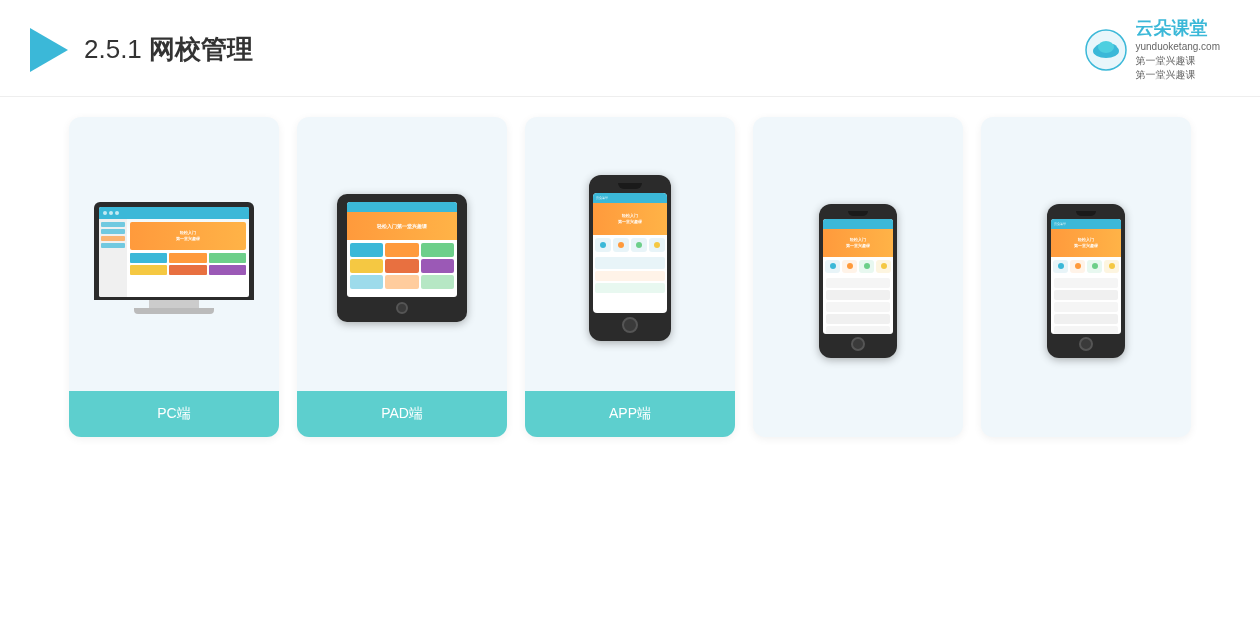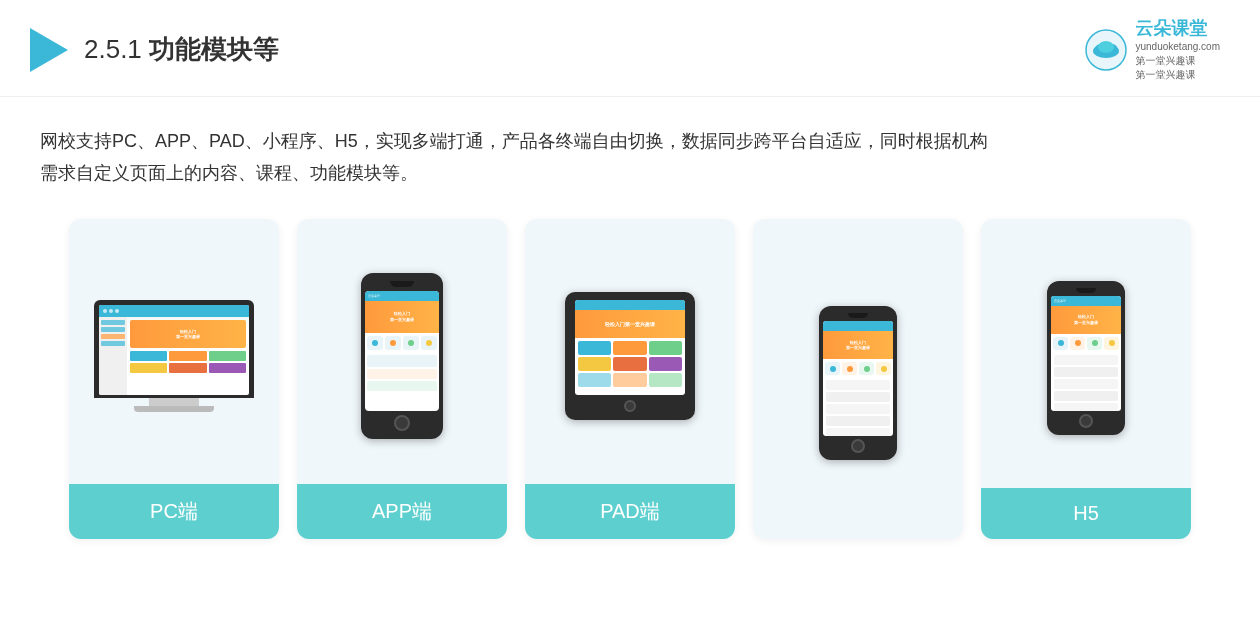--- a/index.html
+++ b/index.html
@@ -124,21 +124,21 @@
       justify-content: center;
       padding: 24px 16px 16px 16px;
       width: 100%;
     }
 
     .card-label {
       width: 100%;
       background: #5dcfce;
       color: #fff;
       text-align: center;
-      font-size: 20px;
+      font-size: 14px;
       padding: 14px 0;
       font-weight: 400;
     }
 
     
     .pc-mockup {
       width: 160px;
       position: relative;
     }
 
@@ -439,21 +439,21 @@
   </style>
 </head>
 <body>
 
 <div class="page-wrapper">
 
   <div class="header">
     <div class="header-left">
       <div class="logo-triangle"></div>
       <h1 class="header-title">
-        2.5.1 <strong>功能模块等</strong>
+        2.5.1 <strong>网校管理</strong>
       </h1>
     </div>
     <div class="header-right">
       <div class="brand-logo">
 
         <svg class="brand-icon" viewBox="0 0 42 42" xmlns="http://www.w3.org/2000/svg">
           <circle cx="21" cy="21" r="20" fill="#e8f6fb" stroke="#3bb8d8" stroke-width="1.5"></circle>
           <ellipse cx="21" cy="22" rx="13" ry="7" fill="#3bb8d8"></ellipse>
           <ellipse cx="16" cy="20" rx="6" ry="5" fill="#3bb8d8"></ellipse>
           <ellipse cx="27" cy="19" rx="5" ry="4" fill="#3bb8d8"></ellipse>
@@ -462,24 +462,20 @@
         <div class="brand-text">
           <span class="brand-name">云朵课堂</span>
           <span class="brand-sub">yunduoketang.com</span>
           <span class="brand-sub">第一堂兴趣课</span>
           <span class="brand-sub">第一堂兴趣课</span>
         </div>
       </div>
     </div>
   </div>
 
-  <div class="description">
-    <p>网校支持PC、APP、PAD、小程序、H5，实现多端打通，产品各终端自由切换，数据同步跨平台自适应，同时根据机构</p>
-    <p>需求自定义页面上的内容、课程、功能模块等。</p>
-  </div>
 
   <div class="cards-section">
 
     <div class="device-card">
       <div class="card-image-area">
         <div class="pc-mockup">
           <div class="pc-screen-outer">
             <div class="pc-screen-inner">
               <div class="pc-screen-content">
                 <div class="pc-top-bar">
@@ -513,59 +509,20 @@
           </div>
           <div class="pc-stand"></div>
           <div class="pc-base"></div>
         </div>
       </div>
       <div class="card-label">PC端</div>
     </div>
 
     <div class="device-card">
       <div class="card-image-area">
-        <div class="phone-mockup">
-          <div class="phone-outer">
-            <div class="phone-notch"></div>
-            <div class="phone-screen">
-              <div class="phone-top-bar">
-                <span style="font-size:3px; color:#fff;">云朵课堂</span>
-              </div>
-              <div class="phone-banner">
-                <div class="phone-banner-text">轻松入门<br>第一堂兴趣课</div>
-              </div>
-              <div class="phone-icons-row">
-                <div class="phone-icon-item">
-                    <div class="phone-icon-dot"></div>
-                  </div>
-                <div class="phone-icon-item">
-                    <div class="phone-icon-dot" style="background:#ff9a3c;"></div>
-                  </div>
-                <div class="phone-icon-item">
-                    <div class="phone-icon-dot" style="background:#6dcf8a;"></div>
-                  </div>
-                <div class="phone-icon-item">
-                    <div class="phone-icon-dot" style="background:#f5c842;"></div>
-                  </div>
-              </div>
-              <div class="phone-cards">
-                <div class="phone-card-item" style="background:#e8f4f8; height:12px;"></div>
-                <div class="phone-card-item" style="background:#fff3e8; height:10px;"></div>
-                <div class="phone-card-item" style="background:#e8f8f0; height:10px;"></div>
-              </div>
-            </div>
-            <div class="phone-home-btn"></div>
-          </div>
-        </div>
-      </div>
-      <div class="card-label">APP端</div>
-    </div>
-
-    <div class="device-card">
-      <div class="card-image-area">
         <div class="pad-mockup">
           <div class="pad-outer">
             <div class="pad-screen">
               <div class="pad-top-bar"></div>
               <div class="pad-banner">
                 <div class="pad-banner-text">轻松入门第一堂兴趣课</div>
               </div>
               <div class="pad-grid">
                 <div class="pad-grid-item" style="background:#3bb8d8;"></div>
                 <div class="pad-grid-item" style="background:#ff9a3c;"></div>
@@ -580,20 +537,59 @@
             </div>
             <div class="pad-home"></div>
           </div>
         </div>
       </div>
       <div class="card-label">PAD端</div>
     </div>
 
     <div class="device-card">
       <div class="card-image-area">
+        <div class="phone-mockup">
+          <div class="phone-outer">
+            <div class="phone-notch"></div>
+            <div class="phone-screen">
+              <div class="phone-top-bar">
+                <span style="font-size:3px; color:#fff;">云朵课堂</span>
+              </div>
+              <div class="phone-banner">
+                <div class="phone-banner-text">轻松入门<br>第一堂兴趣课</div>
+              </div>
+              <div class="phone-icons-row">
+                <div class="phone-icon-item">
+                    <div class="phone-icon-dot"></div>
+                  </div>
+                <div class="phone-icon-item">
+                    <div class="phone-icon-dot" style="background:#ff9a3c;"></div>
+                  </div>
+                <div class="phone-icon-item">
+                    <div class="phone-icon-dot" style="background:#6dcf8a;"></div>
+                  </div>
+                <div class="phone-icon-item">
+                    <div class="phone-icon-dot" style="background:#f5c842;"></div>
+                  </div>
+              </div>
+              <div class="phone-cards">
+                <div class="phone-card-item" style="background:#e8f4f8; height:12px;"></div>
+                <div class="phone-card-item" style="background:#fff3e8; height:10px;"></div>
+                <div class="phone-card-item" style="background:#e8f8f0; height:10px;"></div>
+              </div>
+            </div>
+            <div class="phone-home-btn"></div>
+          </div>
+        </div>
+      </div>
+      <div class="card-label">APP端</div>
+    </div>
+
+    <div class="device-card">
+      <div class="card-image-area">
         <div class="small-phone-mockup">
           <div class="small-phone-outer">
             <div class="small-phone-notch"></div>
             <div class="small-phone-screen">
               <div style="height:10px; background:#3bb8d8;"></div>
               <div style="height:28px; background:linear-gradient(90deg,#ff9a3c,#ffb347); display:flex;align-items:center;justify-content:center;">
                 <span style="font-size:4px; color:#fff; font-weight:bold; text-align:center; line-height:1.4;">轻松入门<br>第一堂兴趣课</span>
               </div>
               <div style="display:grid; grid-template-columns:repeat(4,1fr); gap:2px; padding:3px 2px;">
                 <div style="height:13px; border-radius:3px; background:#e8f4f8; display:flex;align-items:center;justify-content:center;">
@@ -652,18 +648,17 @@
                 <div style="height:10px; background:#f0f0f0; border-radius:2px;"></div>
                 <div style="height:10px; background:#f5f5f5; border-radius:2px;"></div>
                 <div style="height:10px; background:#f0f0f0; border-radius:2px;"></div>
                 <div style="height:10px; background:#f5f5f5; border-radius:2px;"></div>
               </div>
             </div>
             <div style="width:14px;height:14px;border-radius:50%;background:#3a3a3a;border:2px solid #555;margin:3px auto 0 auto;"></div>
           </div>
         </div>
       </div>
-      <div class="card-label">H5</div>
     </div>
 
   </div>
 
 </div>
 
 </body></html>

